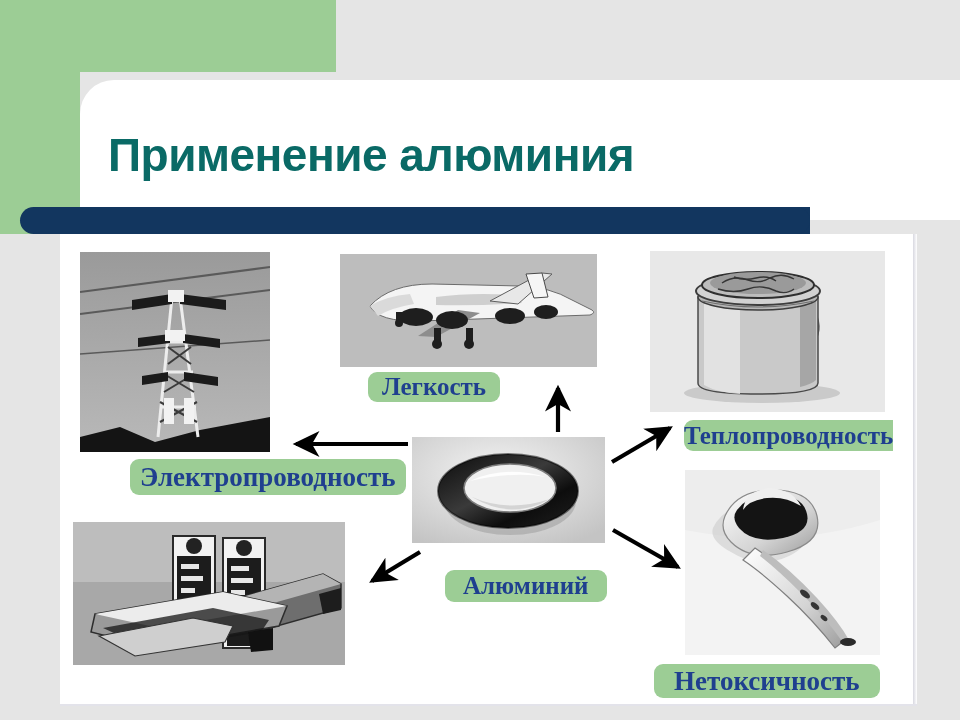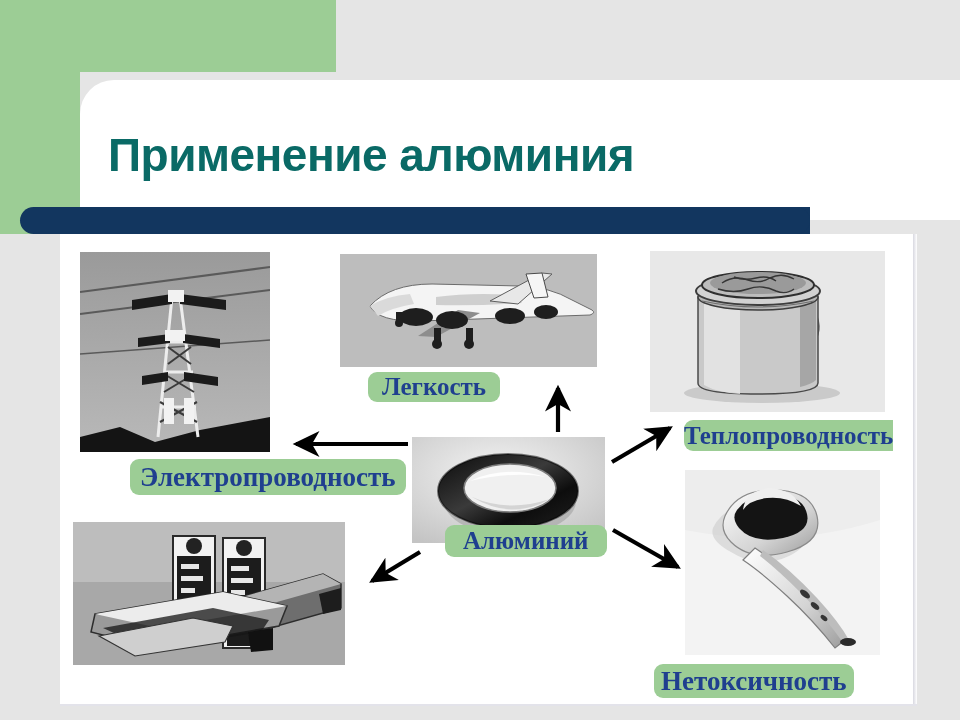--- a/index.html
+++ b/index.html
@@ -54,23 +54,23 @@
     font-family:"Liberation Serif", serif;
     font-weight:bold;
     display:flex;align-items:center;
     border-radius:9px;
     white-space:nowrap;
   }
   #lbl-light{left:368px;top:372px;height:30px;padding:0 14px;font-size:25px;}
   #lbl-elec{left:98px;top:459px;height:36px;padding:0 10px;font-size:27px;margin-left:32px;}
   #lbl-heat{left:684px;top:420px;height:31px;padding:0 0;font-size:25px;
             border-top-right-radius:0;border-bottom-right-radius:0;}
-  #lbl-alu{left:445px;top:525px;height:32px;padding:0 18px;font-size:25px;}
+  #lbl-alu{left:445px;top:570px;height:32px;padding:0 18px;font-size:25px;}
   #lbl-plast{left:108px;top:667px;height:33px;padding:0 14px;font-size:27px;}
-  #lbl-nontox{left:654px;top:664px;height:34px;padding:0 7px;font-size:27px;}
+  #lbl-nontox{left:654px;top:664px;height:34px;padding:0 20px;font-size:27px;}
 </style>
 </head>
 <body>
 
 <div id="slide">
 
   <div class="green-block"></div>
   <div class="green-strip"></div>
   <div class="white-round"></div>
   <div class="navy-bar-sq"></div>

